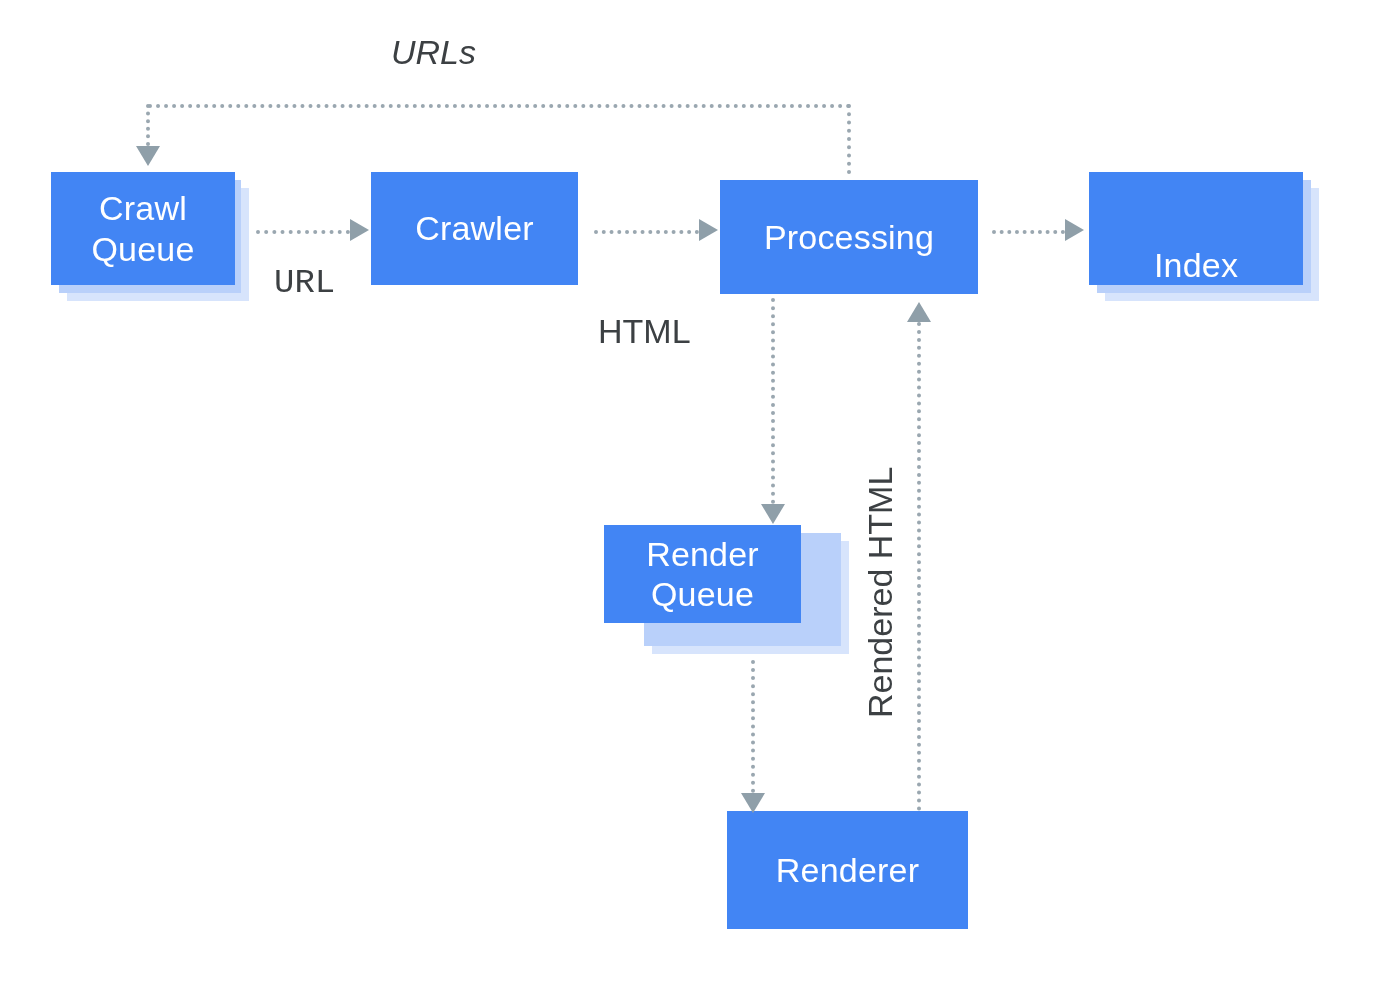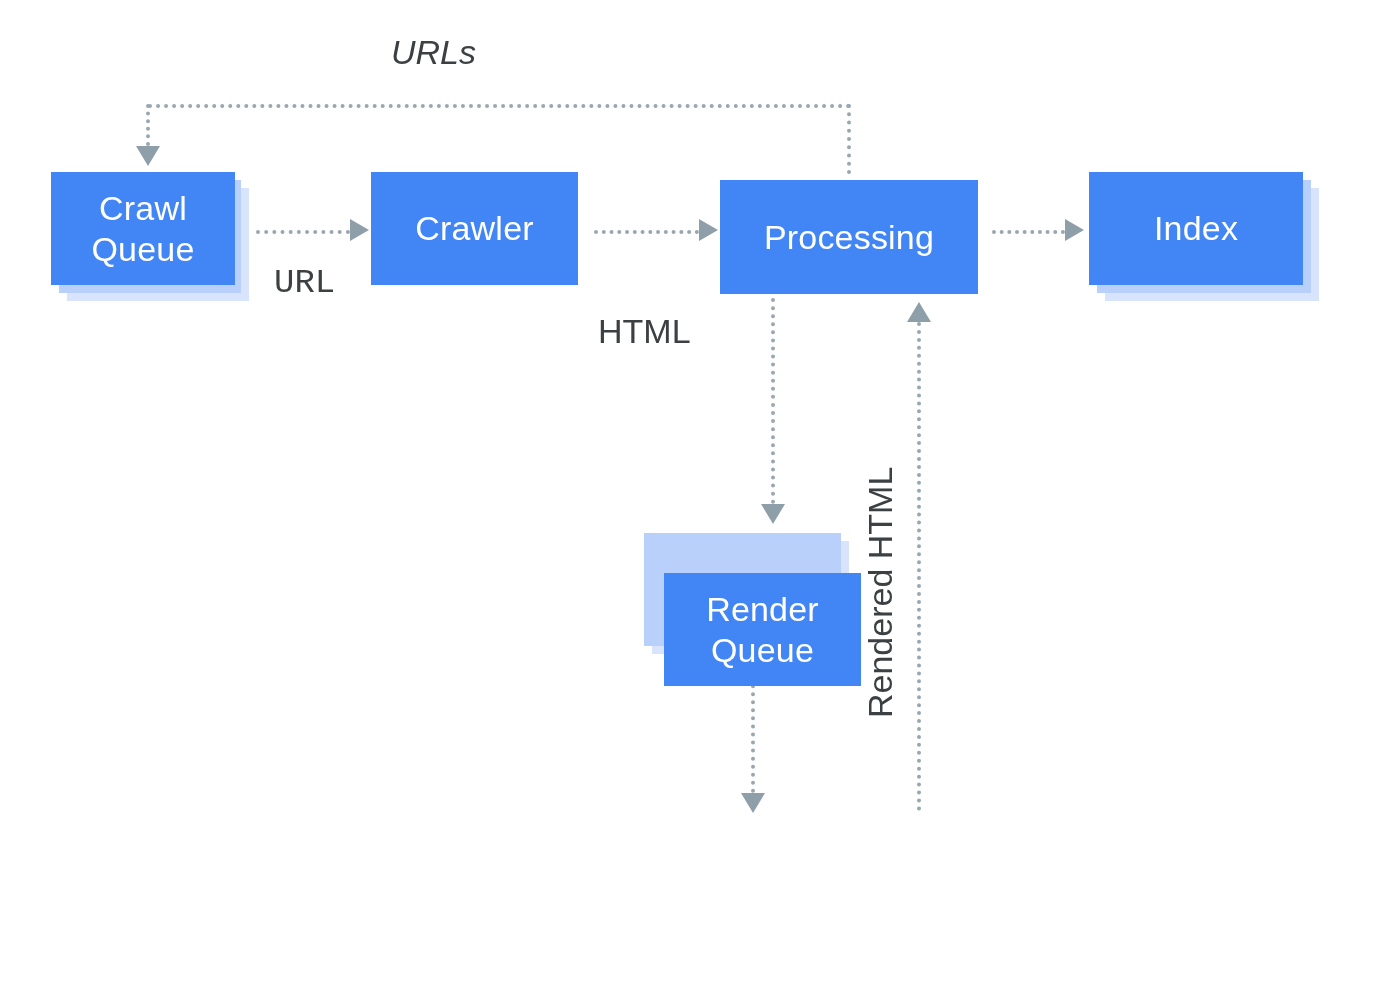--- a/index.html
+++ b/index.html
@@ -129,35 +129,38 @@
 
   <div class="node" style="left:720px; top:180px; width:258px; height:114px;">
     <span class="node-label">Processing</span>
   </div>
 
   <div class="conn-h" style="left:992px; top:230px; width:73px;"></div>
   <div class="arrow arrow-right" style="left:1065px; top:219px;"></div>
 
   <div class="stack-l2" style="left:1105px; top:188px; width:214px; height:113px;"></div>
   <div class="stack-l1" style="left:1097px; top:180px; width:214px; height:113px;"></div>
-  <div class="node" style="left:1089px; top:172px; width:214px; height:113px;">
+  <div class="node" style="left:1089px; top:172px; width:214px; height:113px;align-items:flex-end;">
     <span class="node-label">Index</span>
   </div>
 
   <div class="conn-v" style="left:771px; top:290px; height:214px;"></div>
   <div class="arrow arrow-down" style="left:761px; top:504px;"></div>
 
   <div class="stack-l2" style="left:652px; top:541px; width:197px; height:113px;"></div>
   <div class="stack-l1" style="left:644px; top:533px; width:197px; height:113px;"></div>
-  <div class="node" style="left:664px; top:525px; width:197px; height:113px;margin-top:48px;">
+  <div class="node" style="left:604px; top:525px; width:197px; height:98px;">
     <span class="node-label">Render
 Queue</span>
   </div>
 
   <div class="conn-v" style="left:751px; top:660px; height:133px;"></div>
   <div class="arrow arrow-down" style="left:741px; top:793px;"></div>
 
+  <div class="node" style="left:727px; top:811px; width:241px; height:118px;">
+    <span class="node-label">Renderer</span>
+  </div>
 
   <div class="conn-v" style="left:917px; top:322px; height:489px;"></div>
   <div class="arrow arrow-up" style="left:907px; top:302px;"></div>
   <div class="edge-label vertical" style="left:861px; top:718px;">Rendered HTML</div>
 
 </div>
 
 </body></html>

